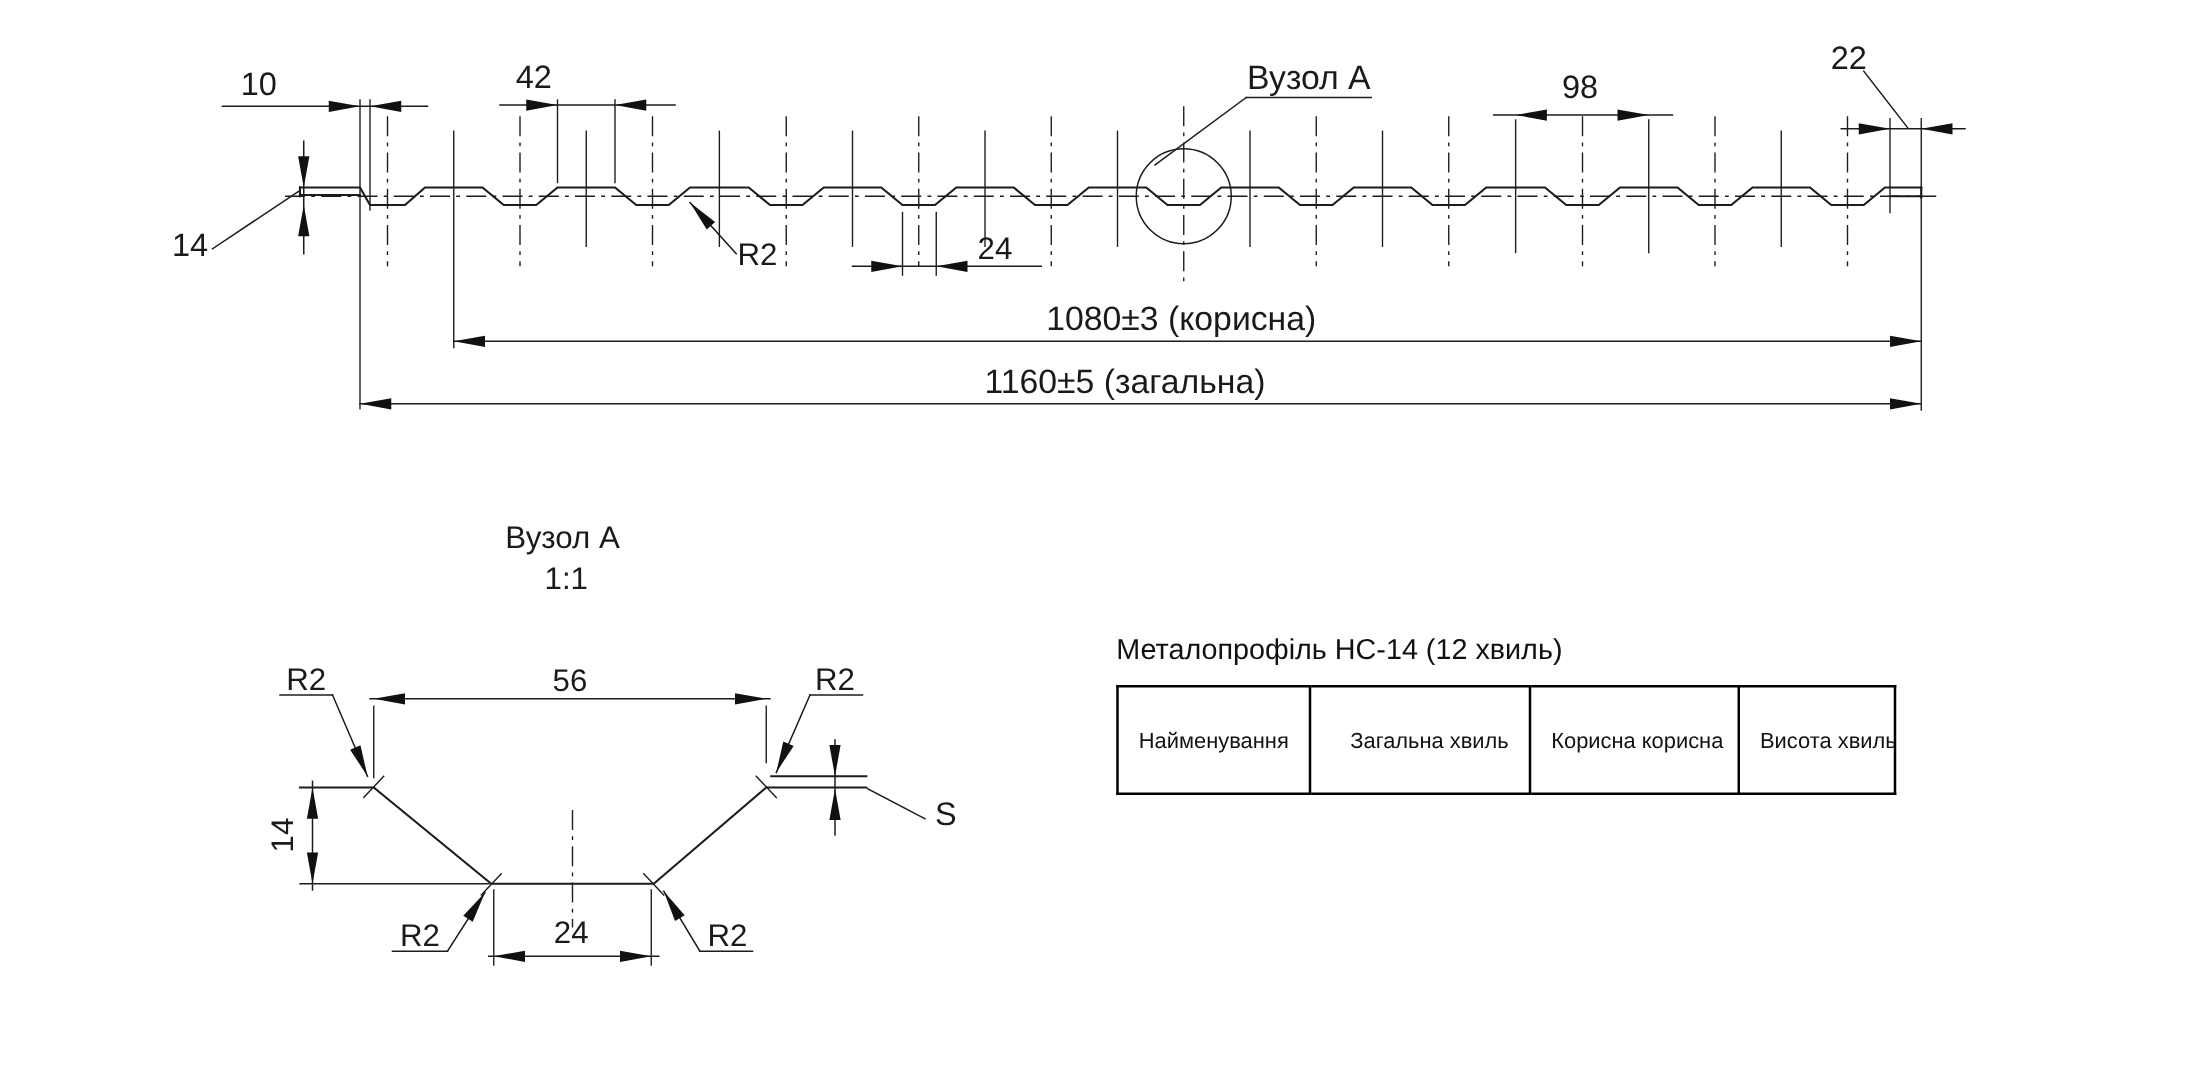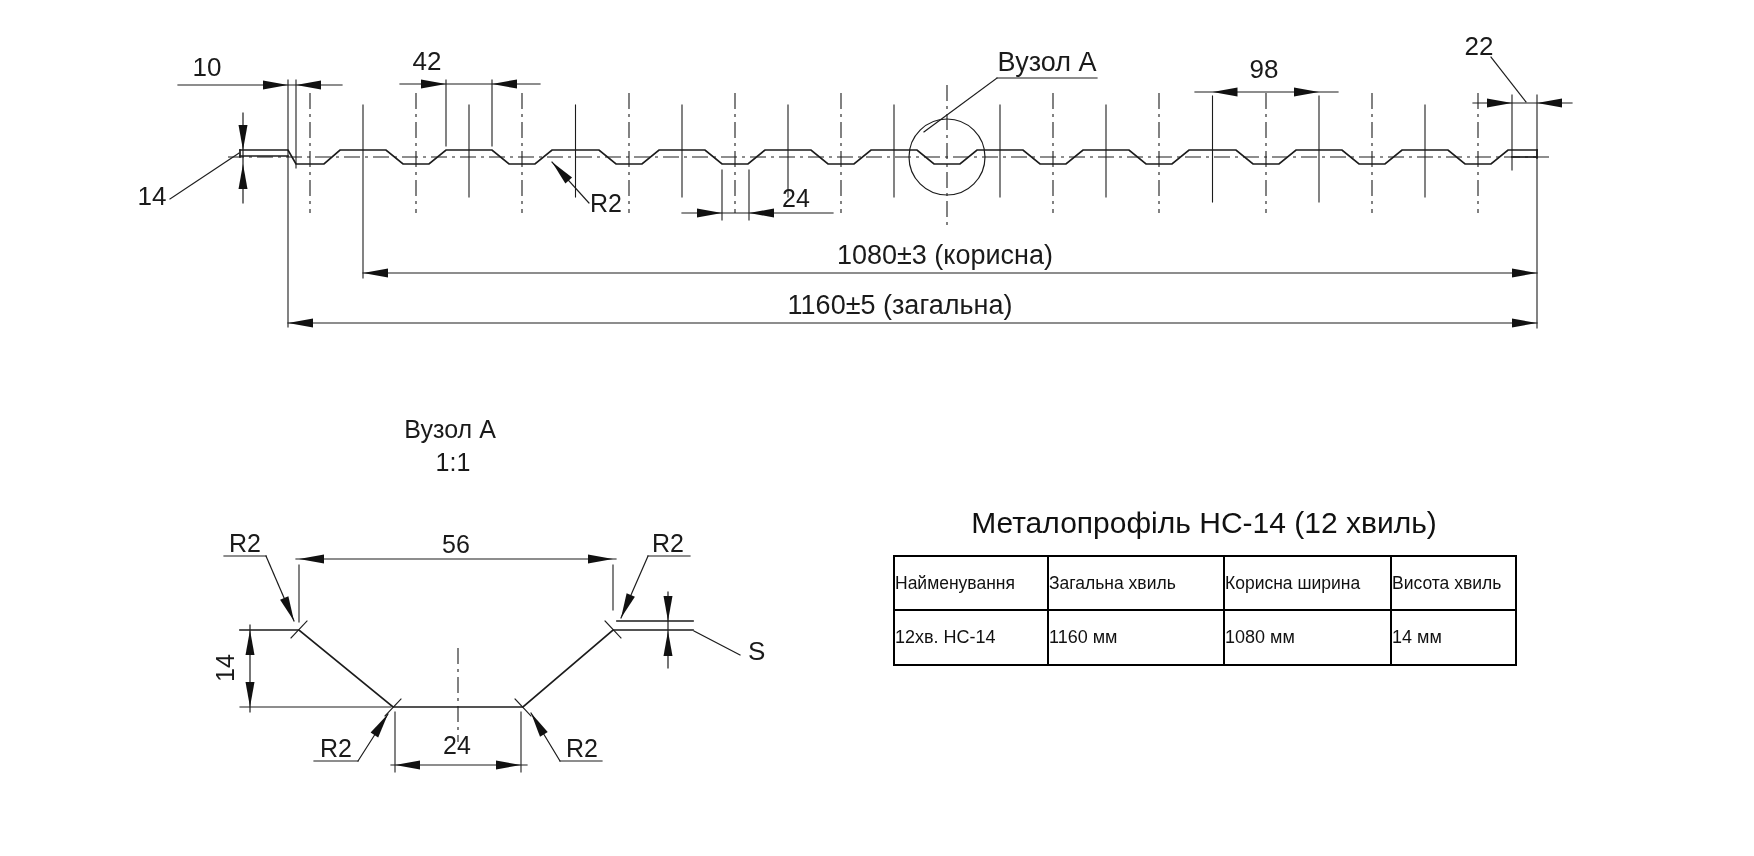--- a/index.html
+++ b/index.html
@@ -10,25 +10,25 @@
   .ln   {stroke:#1c1c1c;stroke-width:1.7;fill:none;stroke-linecap:square;}
   .dim  {stroke:#1c1c1c;stroke-width:1.2;fill:none;stroke-linecap:square;}
   .ext  {stroke:#1c1c1c;stroke-width:1.1;fill:none;stroke-linecap:square;}
   .cl   {stroke:#1c1c1c;stroke-width:1.1;fill:none;stroke-dasharray:16 5 3 5;}
   .arr  {fill:#111;stroke:none;}
   .ts26 {font-size:26px;}
   .ts25 {font-size:25px;}
   .ts27 {font-size:27px;}
   .mid  {text-anchor:middle;}
   #table-wrap{position:absolute;left:893px;top:506px;width:622px;color:#111;}
-  #table-title{text-align:center;font-size:30px;margin:0 0 15px 0;white-space:nowrap;}
+  #table-title{text-align:left;font-size:23px;margin:0 0 15px 0;white-space:nowrap;}
   table.spec{border-collapse:collapse;width:622px;table-layout:fixed;}
   table.spec th, table.spec td{
-    border:2.5px solid #000;text-align:left;vertical-align:middle;
-    font-weight:normal;padding:0;white-space:nowrap;overflow:hidden;}
+    border:2.5px solid #000;text-align:right;vertical-align:middle;
+    font-weight:normal;padding:16px;white-space:nowrap;overflow:hidden;}
   table.spec th{height:52px;font-size:17.5px;}
   table.spec td{height:53px;font-size:18px;}
   col.c1{width:154px;} col.c2{width:176px;} col.c3{width:167px;} col.c4{width:125px;}
 </style>
 </head>
 <body>
 
 <div id="stage">
 <svg viewBox="0 0 1754 856" width="1754" height="856">
 
@@ -177,25 +177,19 @@
     <colgroup>
           <col class="c1">
           <col class="c2">
           <col class="c3">
           <col class="c4">
         </colgroup>
     <tbody>
           <tr>
       <th>Найменування</th>
       <th>Загальна хвиль</th>
-      <th>Корисна ширина</th>
+      <th>Корисна корисна</th>
       <th>Висота хвиль</th>
-    </tr>
-    <tr>
-      <td>12хв. НС-14</td>
-      <td>1160 мм</td>
-      <td>1080 мм</td>
-      <td>14 мм</td>
     </tr>
   </tbody>
       </table>
 </div>
 </div>
 
 </body></html>

